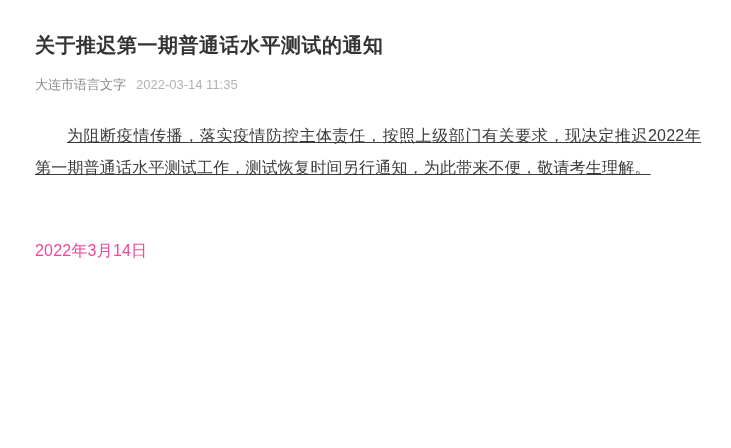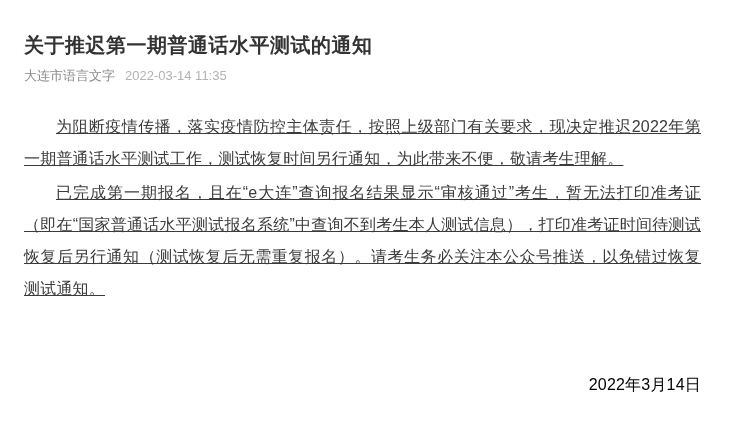--- a/index.html
+++ b/index.html
@@ -11,33 +11,33 @@
     height: 448px;
     background: #ffffff;
     font-family: "Liberation Sans", "DejaVu Sans", sans-serif;
     color: #333333;
     overflow: hidden;
   }
   .page {
     width: 731px;
     height: 448px;
     box-sizing: border-box;
-    padding: 24px 30px 0 24px;
+    padding: 24px 30px 0 35px;
     position: relative;
   }
   .article-title {
     font-size: 20px;
     font-weight: bold;
     color: #333333;
     line-height: 30px;
     letter-spacing: 0.5px;
     margin: 6px 0 0 0;
   }
   .meta-row {
-    margin-top: 7px;
+    margin-top: 16px;
     display: flex;
     align-items: flex-end;
     gap: 10px;
     font-size: 13px;
     line-height: 18px;
   }
   .meta-source {
     color: #8a8a8a;
   }
   .meta-date {
@@ -51,40 +51,39 @@
     line-height: 32px;
     color: #3b3b3b;
     text-align: justify;
     text-justify: inter-ideograph;
     text-indent: 2em;
     margin: 0 0 2px 0;
     letter-spacing: 0.2px;
     text-decoration: underline;
   }
   .signature {
-    margin-top: 65px;
-    text-align: right;
+    margin-top: 52px;
+    text-align: left;
     font-size: 16px;
     line-height: 30px;
-    color: #000000;
+    color: #ec4899;
     letter-spacing: 0.2px;
   }
 </style>
 </head>
 <body>
 
 <div class="page">
 
   <h1 class="article-title">关于推迟第一期普通话水平测试的通知</h1>
 
   <div class="meta-row">
     <span class="meta-source">大连市语言文字</span>
     <span class="meta-date">2022-03-14 11:35</span>
   </div>
 
   <div class="body-copy">
     <p class="para">为阻断疫情传播，落实疫情防控主体责任，按照上级部门有关要求，现决定推迟2022年第一期普通话水平测试工作，测试恢复时间另行通知，为此带来不便，敬请考生理解。</p>
-    <p class="para">已完成第一期报名，且在“e大连”查询报名结果显示“审核通过”考生，暂无法打印准考证（即在“国家普通话水平测试报名系统”中查询不到考生本人测试信息），打印准考证时间待测试恢复后另行通知（测试恢复后无需重复报名）。请考生务必关注本公众号推送，以免错过恢复测试通知。</p>
   </div>
 
   <div class="signature">2022年3月14日</div>
 
 </div>
 
 </body></html>

